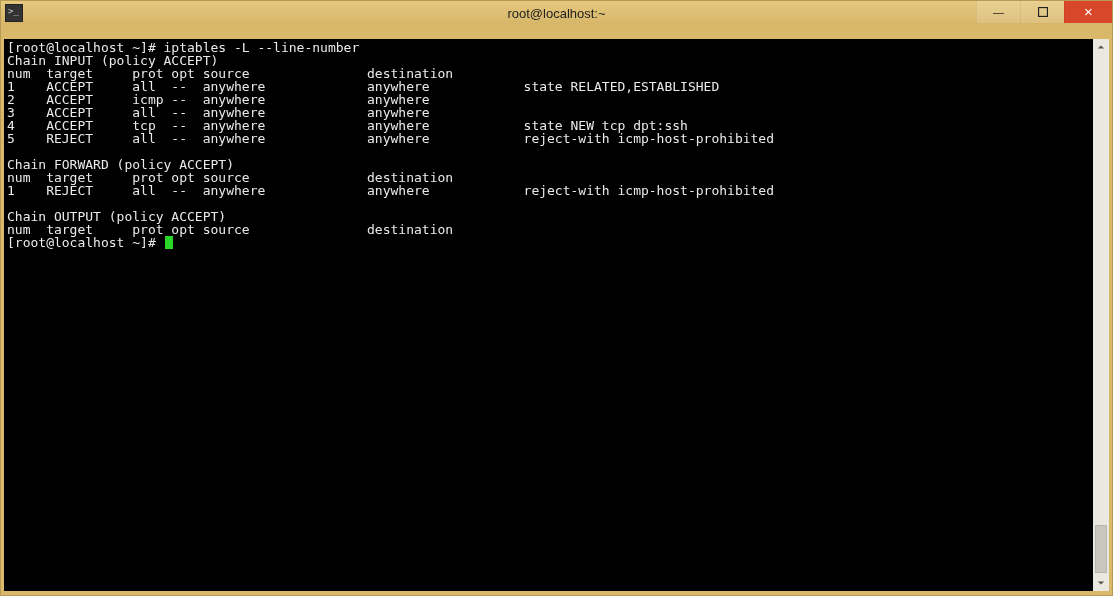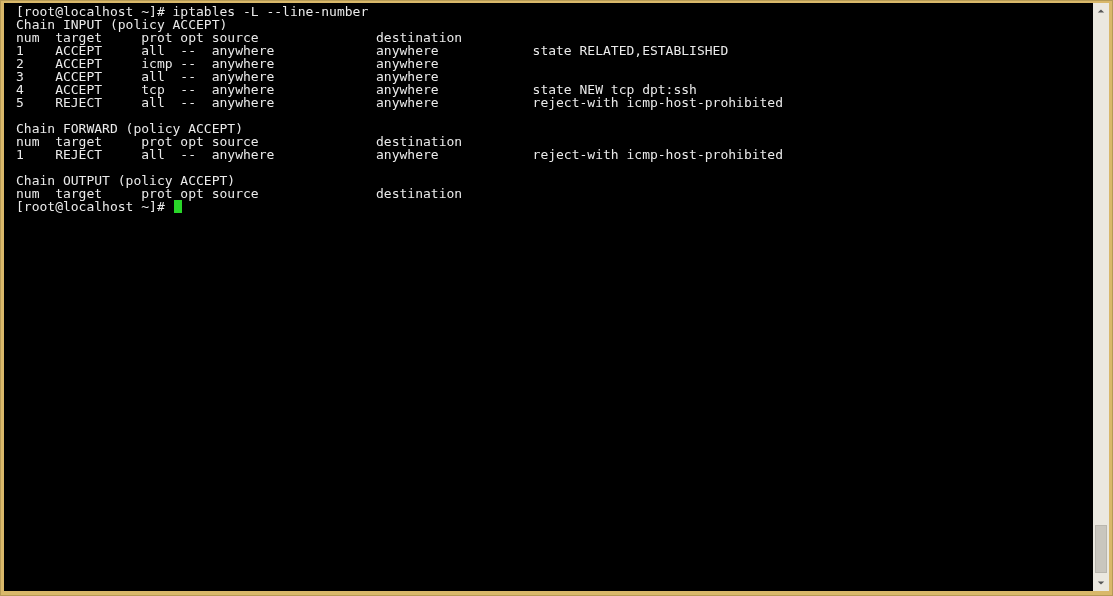--- a/index.html
+++ b/index.html
@@ -34,23 +34,22 @@
   }
   .ctrl {
     width:44px; height:22px; display:flex; align-items:center; justify-content:center;
     font-family:"Segoe UI Symbol",Arial,sans-serif; font-size:11px; color:#222;
     background: rgba(255,255,255,0.15);
     border-left:1px solid rgba(0,0,0,0.05);
   }
   .ctrl.close { background:#d9472b; color:#fff; width:48px;}
   .ctrl svg { width:10px; height:10px; }
   .terminal-wrap {
-    flex:1; margin: 2px 3px 4px 3px; position:relative; display:flex;
+    flex:1; margin: 14px 3px 4px 3px; position:relative; display:flex;
     background:#000;
-    padding-left:9px;
   }
   .terminal {
     flex:1; background:#000; color:#eaeaea; font-size:13px; line-height:13px;
     padding: 2px 2px 0 3px; white-space:pre; overflow:hidden;
     letter-spacing:0px;
   }
   .scrollbar {
     width:16px; background:#ebe8e0; position:relative;
   }
   .scrollbar .arrow {
@@ -65,20 +64,37 @@
   }
   .prompt-line { display:flex; }
   .cursor {
     display:inline-block; width:8px; height:13px; background:#29d629; vertical-align:bottom; margin-left:1px;
   }
 </style>
 </head>
 <body>
 
 <div class="window">
+  <div class="titlebar">
+    <div class="app-icon"></div>
+    <div class="title">root@localhost:~</div>
+    <div class="window-controls">
+      <div class="ctrl">
+          <span>—</span>
+        </div>
+      <div class="ctrl">
+        <svg viewBox="0 0 10 10">
+            <rect x="0.5" y="0.5" width="9" height="9" fill="none" stroke="#222" stroke-width="1.3"></rect>
+          </svg>
+      </div>
+      <div class="ctrl close">
+          <span style="font-size:15px;line-height:10px;">×</span>
+        </div>
+    </div>
+  </div>
 
   <div class="terminal-wrap">
     <div class="terminal"><span>[root@localhost ~]# </span><span>iptables -L --line-number</span>
 <span>Chain INPUT (policy ACCEPT)</span>
 <span>num  target     prot opt source               destination</span>
 <span>1    ACCEPT     all  --  anywhere             anywhere            state RELATED,ESTABLISHED</span>
 <span>2    ACCEPT     icmp --  anywhere             anywhere</span>
 <span>3    ACCEPT     all  --  anywhere             anywhere</span>
 <span>4    ACCEPT     tcp  --  anywhere             anywhere            state NEW tcp dpt:ssh</span>
 <span>5    REJECT     all  --  anywhere             anywhere            reject-with icmp-host-prohibited</span>

